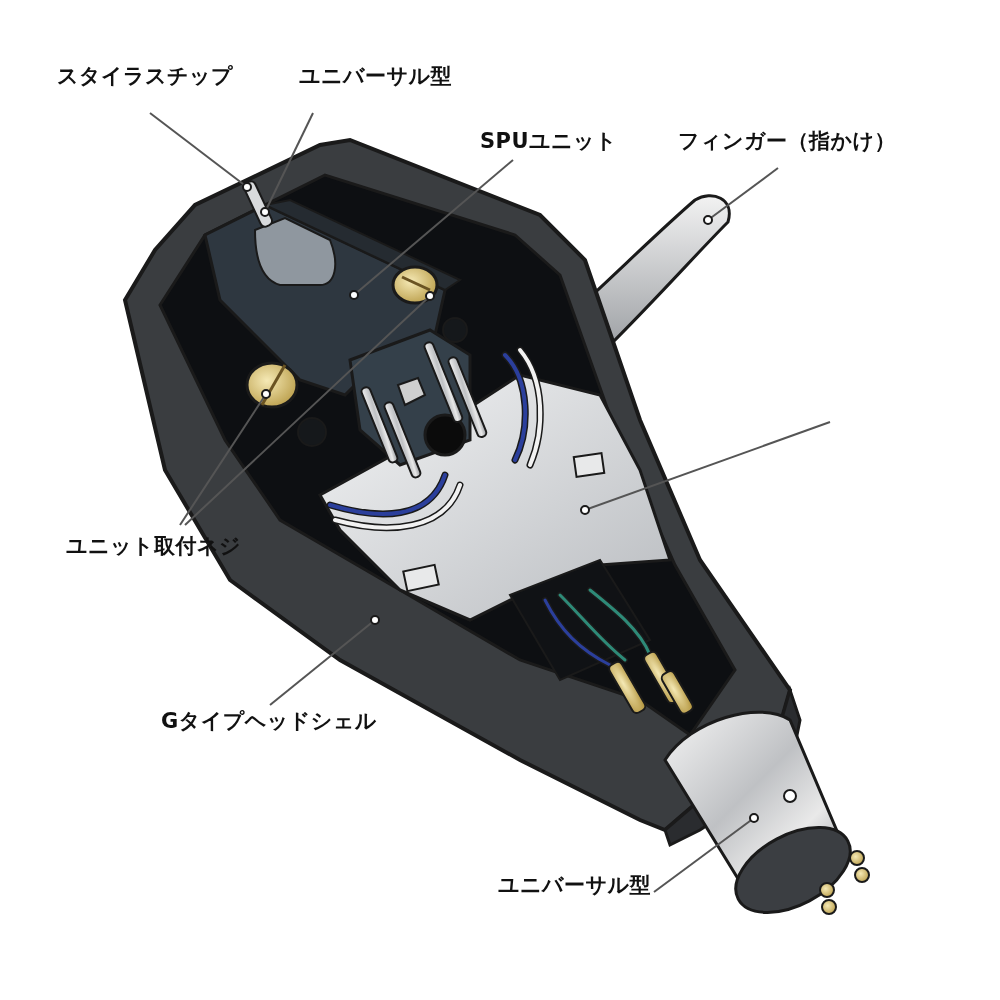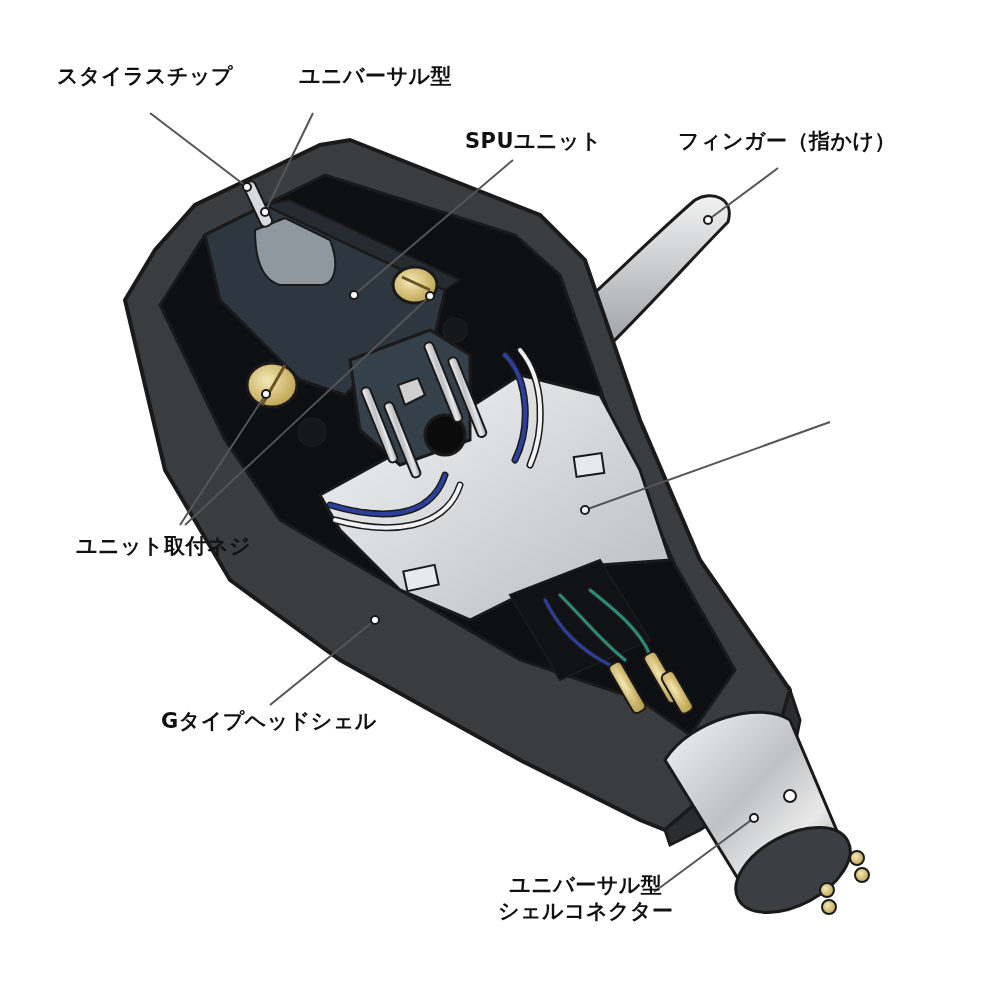--- a/index.html
+++ b/index.html
@@ -139,21 +139,20 @@
     <line x1="270" y1="705" x2="375" y2="620"></line>
     <circle cx="375" cy="620" r="4" stroke="#1a1a1a"></circle>
     <line x1="654" y1="892" x2="754" y2="818"></line>
     <circle cx="754" cy="818" r="4" stroke="#1a1a1a"></circle>
   </g>
 </svg>
 
 
 <div class="label" style="left:57px; top:63px;">スタイラスチップ</div>
 <div class="label" style="left:299px; top:63px;">ユニバーサル型</div>
-<div class="label" style="left:465px; top:128px;">SPUユニット</div>
+<div class="label" style="left:480px; top:128px;">SPUユニット</div>
 <div class="label" style="left:678px; top:128px;">フィンガー（指かけ）</div>
-<div class="label" style="left:76px; top:533px;">ユニット取付ネジ</div>
+<div class="label" style="left:66px; top:533px;">ユニット取付ネジ</div>
 <div class="label" style="left:161px; top:708px;">Gタイプヘッドシェル</div>
 <div class="label multi" style="left:462px; top:872px;margin-left:36px;">
   <span>ユニバーサル型</span>
-  <span>シェルコネクター</span>
 </div>
 </div>
 
 </body></html>

